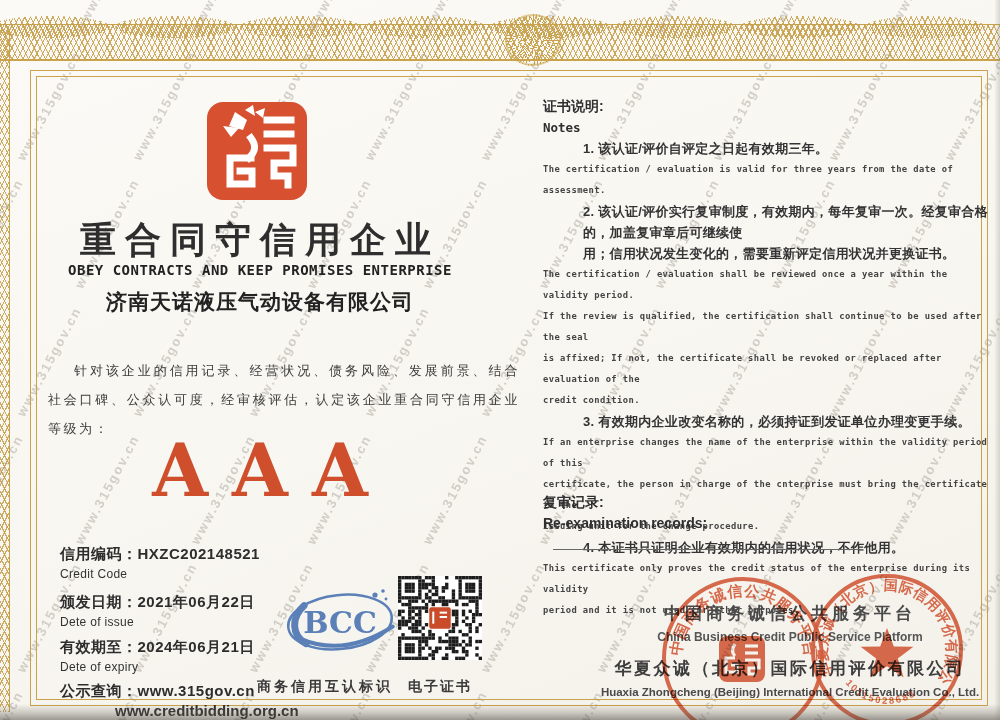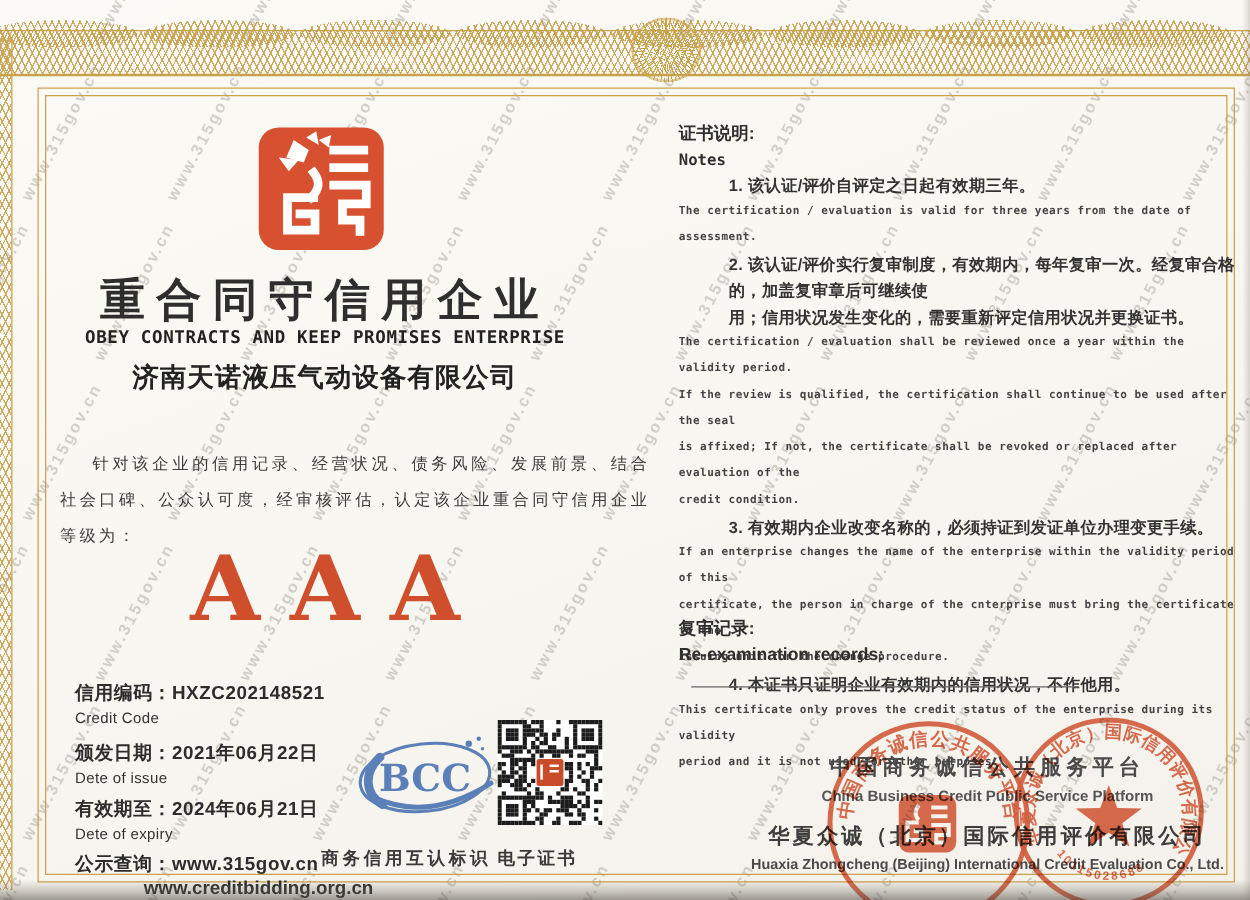--- a/index.html
+++ b/index.html
@@ -49,21 +49,21 @@
     font-size:72px;letter-spacing:24px;text-indent:24px;color:#cf4e2b;}
   .field{position:absolute;left:60px;}
   .field .row{font-size:15px;font-weight:bold;color:#2d2d2d;letter-spacing:.5px;}
   .field .sub{font-size:12px;font-weight:normal;color:#333;margin-top:3px;letter-spacing:.3px;}
   .f1{top:545px;} .f2{top:593px;} .f3{top:638px;} .f4{top:682px;}
   .url2{position:absolute;left:115px;top:702px;font-size:15px;font-weight:bold;color:#2d2d2d;}
   .bcc{position:absolute;left:280px;top:582px;}
   .bcc-caption{position:absolute;left:255px;top:678px;width:140px;text-align:center;
     font-size:14px;font-weight:bold;letter-spacing:3px;color:#3a3a3a;}
   .qr{position:absolute;left:398px;top:576px;width:84px;height:84px;background:#fff;}
-  .qr-caption{position:absolute;left:398px;top:678px;width:84px;
+  .qr-caption{position:absolute;left:398px;top:678px;width:84px;text-align:center;
     font-size:14px;font-weight:bold;letter-spacing:2px;color:#3a3a3a;}
   
   .notes{position:absolute;left:543px;top:96px;width:445px;}
   .notes-h-cn{font-size:14px;font-weight:bold;line-height:21px;color:#2f2f2f;}
   .notes-h-en{font-size:12.5px;font-weight:bold;line-height:21px;color:#2f2f2f;
     font-family:"DejaVu Sans Mono","Liberation Mono",monospace;}
   .note-cn{font-size:13px;font-weight:600;line-height:21px;color:#333;
     letter-spacing:.3px;white-space:pre-line;margin-left:40px;}
   .note-en{font-size:8.8px;font-weight:600;line-height:21px;color:#444;
     font-family:"DejaVu Sans Mono","Liberation Mono",monospace;

